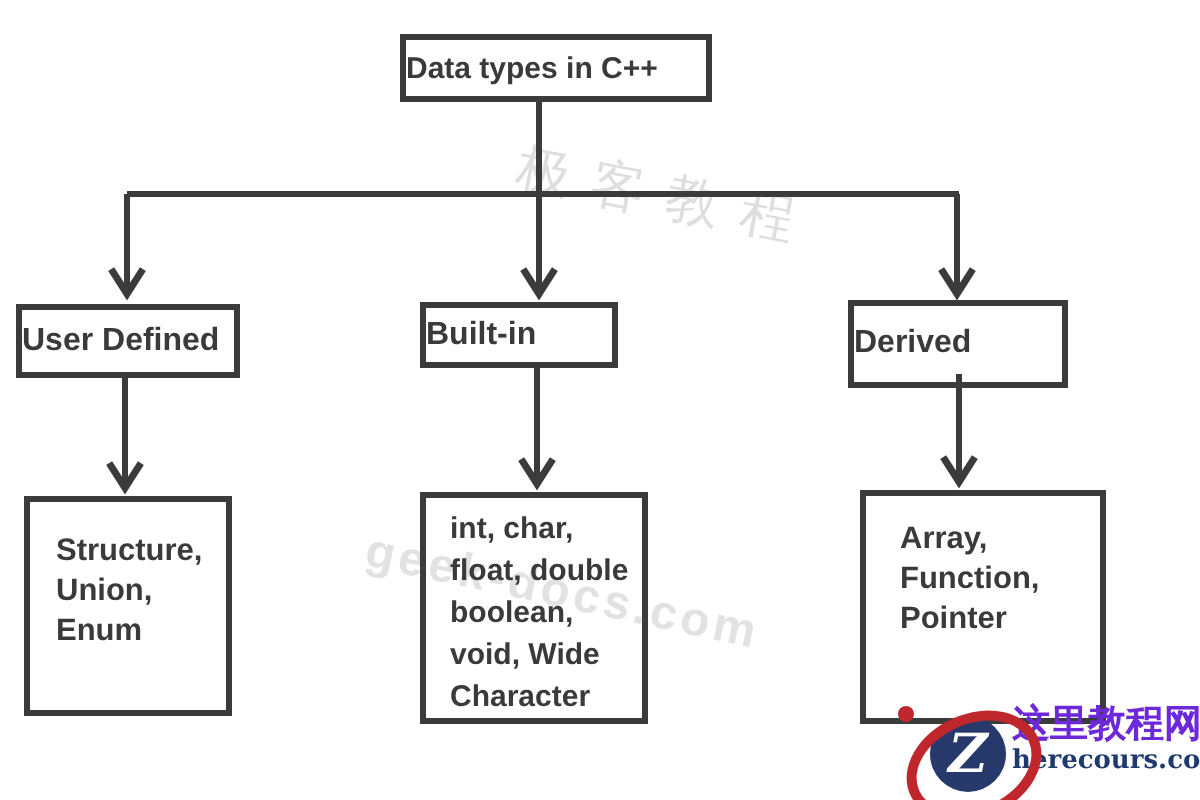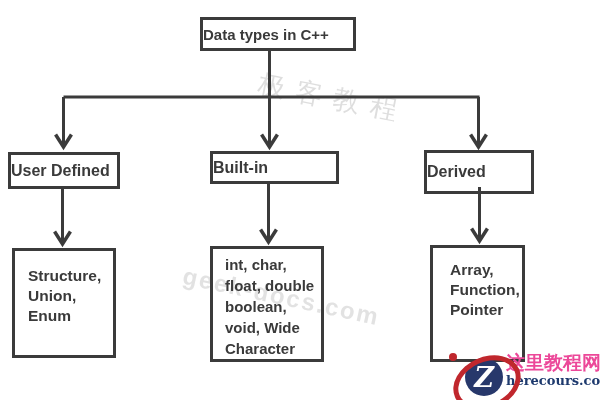--- a/index.html
+++ b/index.html
@@ -25,46 +25,46 @@
   .box{
     position:absolute;z-index:2;box-sizing:border-box;
     border:3px solid #3b3b3b;background:transparent;
     color:#3a3a3a;font-weight:bold;
   }
   .box.center{display:flex;align-items:center;justify-content:flex-start;}
   .box.pre{white-space:pre-line;}
 
   .top-box{left:200px;top:17px;width:156px;height:34px;font-size:15px;}
   .ud-box {left:8px;  top:152px;width:112px;height:37px;font-size:16px;}
-  .bi-box {left:210px;top:151px;width:129px;height:33px;font-size:16px;}
+  .bi-box {left:210px;top:151px;width:99px;height:33px;font-size:16px;}
   .dv-box {left:424px;top:150px;width:110px;height:44px;font-size:16px;}
 
   .ud-detail{left:12px; top:248px;width:104px;height:110px;font-size:15.5px;line-height:20px;padding:15px 3px 0 13px;}
   .bi-detail{left:210px;top:246px;width:114px;height:116px;font-size:15px;line-height:21px;padding:5px 1px 0 12px;}
-  .dv-detail{left:430px;top:245px;width:95px;height:117px;font-size:15.5px;line-height:20px;padding:12px 3px 0 17px;}
+  .dv-detail{left:430px;top:245px;width:123px;height:117px;font-size:15.5px;line-height:20px;padding:12px 3px 0 17px;}
 
   
   .logo{position:absolute;left:446px;top:346px;width:154px;height:54px;z-index:3;}
   .logo .z-circle{
     position:absolute;left:19px;top:12px;width:38px;height:38px;border-radius:50%;
     background:#27386b;color:#ffffff;z-index:1;
     display:flex;align-items:center;justify-content:center;
     font-family:"DejaVu Serif", serif;font-style:italic;font-weight:bold;font-size:27px;
   }
   .logo .swoosh{
     position:absolute;left:6px;top:11px;width:60px;height:42px;border-radius:50%;
     border:5px solid #c0272d;transform:rotate(-24deg);z-index:2;
   }
   .logo .swoosh-dot{
     position:absolute;left:3px;top:7px;width:8px;height:8px;border-radius:50%;
     background:#c0272d;z-index:2;
   }
   .logo .logo-text{position:absolute;left:60px;top:5px;width:94px;text-align:center;z-index:1;}
   .logo .logo-name{
-    color:#ec4899;font-size:19px;font-weight:bold;letter-spacing:0px;line-height:22px;
+    color:#6d28d9;font-size:19px;font-weight:bold;letter-spacing:0px;line-height:22px;
     font-family:"DejaVu Sans", sans-serif;white-space:nowrap;
   }
   .logo .logo-domain{
     color:#1e3a6e;font-size:13px;font-weight:bold;line-height:15px;text-align:right;
     font-family:"DejaVu Serif", serif;white-space:nowrap;
   }
 </style>
 </head>
 <body>
 

